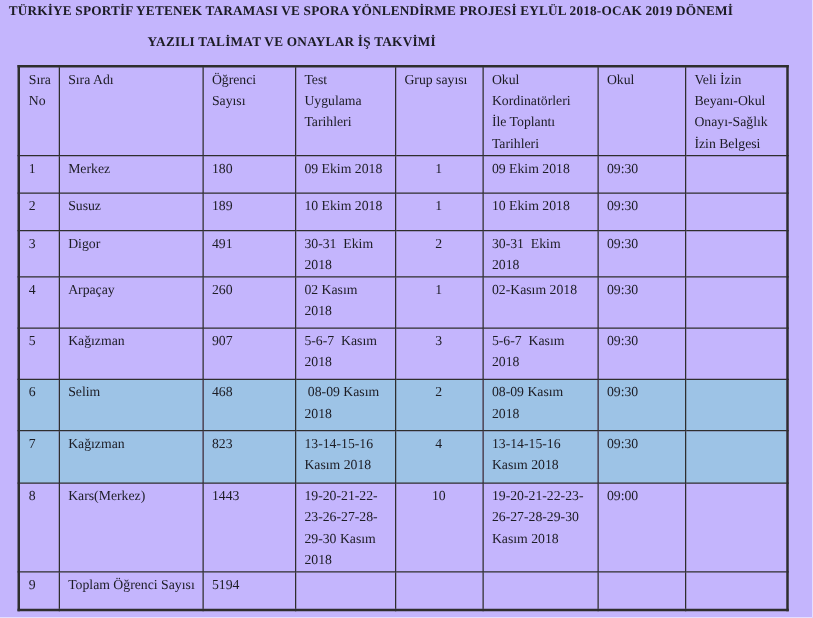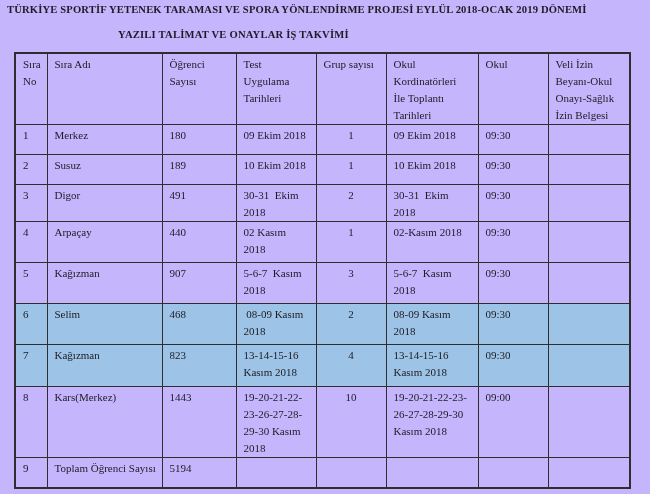--- a/index.html
+++ b/index.html
@@ -102,21 +102,21 @@
         <td class="grup">2</td>
         <td>30-31  Ekim
 2018</td>
         <td>09:30</td>
         <td></td>
       </tr>
 
       <tr style="height:41px">
         <td>4</td>
         <td>Arpaçay</td>
-        <td>440</td>
+        <td>260</td>
         <td>02 Kasım
 2018</td>
         <td class="grup">1</td>
         <td>02-Kasım 2018</td>
         <td>09:30</td>
         <td></td>
       </tr>
 
       <tr style="height:41px">
         <td>5</td>

